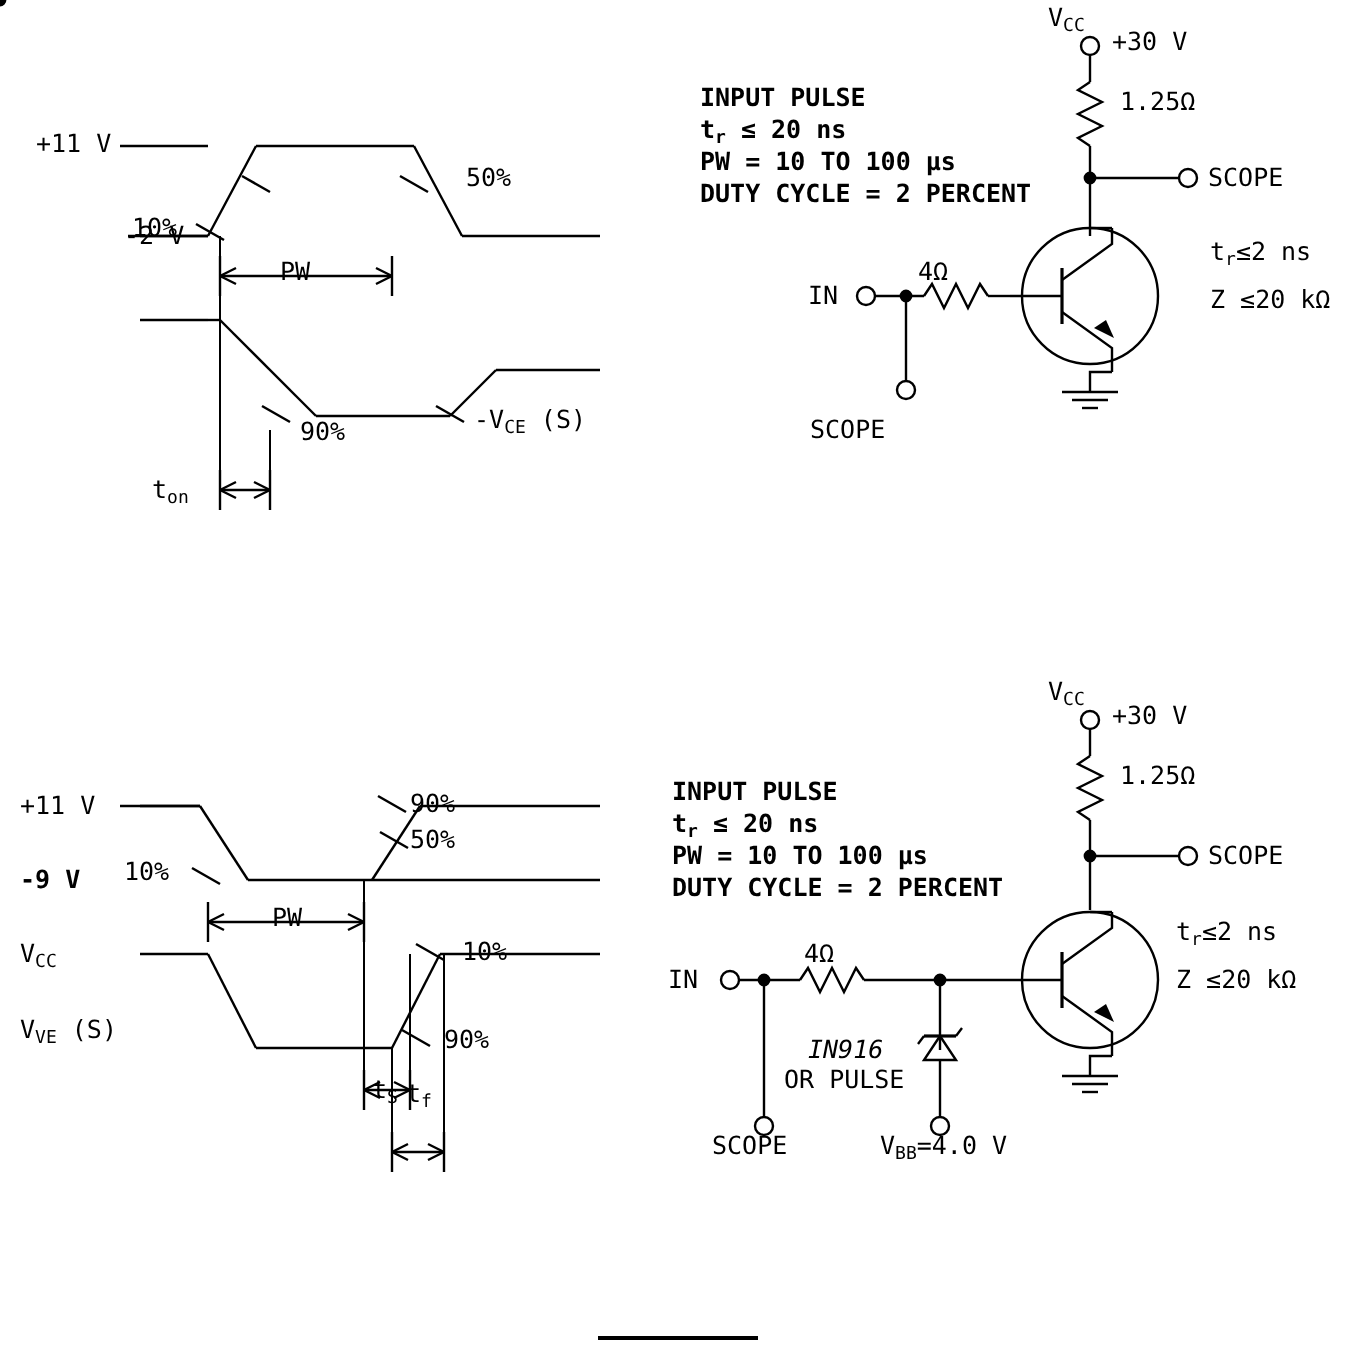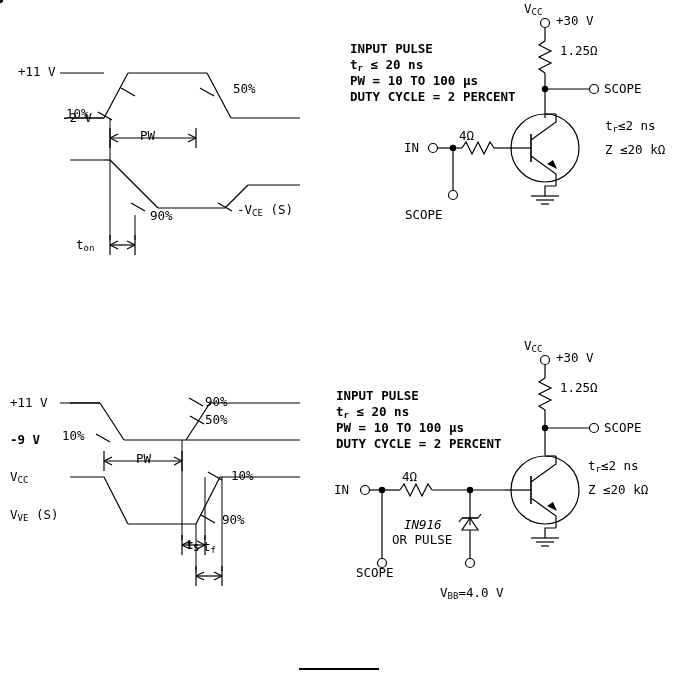--- a/index.html
+++ b/index.html
@@ -219,34 +219,34 @@
 <div class="lbl" style="left:10px;top:396px;">+11 V</div>
 <div class="lbl" style="left:10px;top:433px;font-weight:bold;">-9 V</div>
 <div class="lbl" style="left:62px;top:429px;">10%</div>
 <div class="lbl" style="left:205px;top:395px;">90%</div>
 <div class="lbl" style="left:205px;top:413px;">50%</div>
 <div class="lbl" style="left:136px;top:452px;">PW</div>
 <div class="lbl" style="left:10px;top:470px;"><span>V</span><span class="sub">CC</span></div>
 <div class="lbl" style="left:10px;top:508px;"><span>V</span><span class="sub">VE</span><span> (S)</span></div>
 <div class="lbl" style="left:231px;top:469px;">10%</div>
 <div class="lbl" style="left:222px;top:513px;">90%</div>
-<div class="lbl" style="left:186px;top:538px;font-weight:bold;"><span>t</span><span class="sub">S</span></div>
+<div class="lbl" style="left:186px;top:538px;"><span>t</span><span class="sub">S</span></div>
 <div class="lbl" style="left:203px;top:540px;"><span>t</span><span class="sub">f</span></div>
 
 <div class="blk" style="left:336px;top:388px;">INPUT PULSE</div>
 <div class="blk" style="left:336px;top:404px;"><span>t</span><span class="sub">r</span><span> ≤ 20 ns</span></div>
 <div class="blk" style="left:336px;top:420px;">PW = 10 TO 100 µs</div>
 <div class="blk" style="left:336px;top:436px;">DUTY CYCLE = 2 PERCENT</div>
 
 <div class="lbl" style="left:524px;top:339px;"><span>V</span><span class="sub">CC</span></div>
 <div class="lbl" style="left:556px;top:351px;">+30 V</div>
 <div class="lbl" style="left:560px;top:381px;">1.25Ω</div>
 <div class="lbl" style="left:604px;top:421px;">SCOPE</div>
 <div class="lbl" style="left:402px;top:470px;">4Ω</div>
 <div class="lbl" style="left:334px;top:483px;">IN</div>
 <div class="lbl" style="left:356px;top:566px;">SCOPE</div>
 <div class="lbl" style="left:404px;top:518px;font-style:italic;">IN916</div>
 <div class="lbl" style="left:392px;top:533px;">OR PULSE</div>
-<div class="lbl" style="left:440px;top:566px;margin-top:20px;"><span>V</span><span class="sub">BB</span><span>=4.0 V</span></div>
+<div class="lbl" style="left:440px;top:566px;"><span>V</span><span class="sub">BB</span><span>=4.0 V</span></div>
 <div class="lbl" style="left:588px;top:459px;"><span>t</span><span class="sub">r</span><span>≤2 ns</span></div>
 <div class="lbl" style="left:588px;top:483px;">Z ≤20 kΩ</div>
 
 <div class="footrule"></div>
 
 </body></html>

